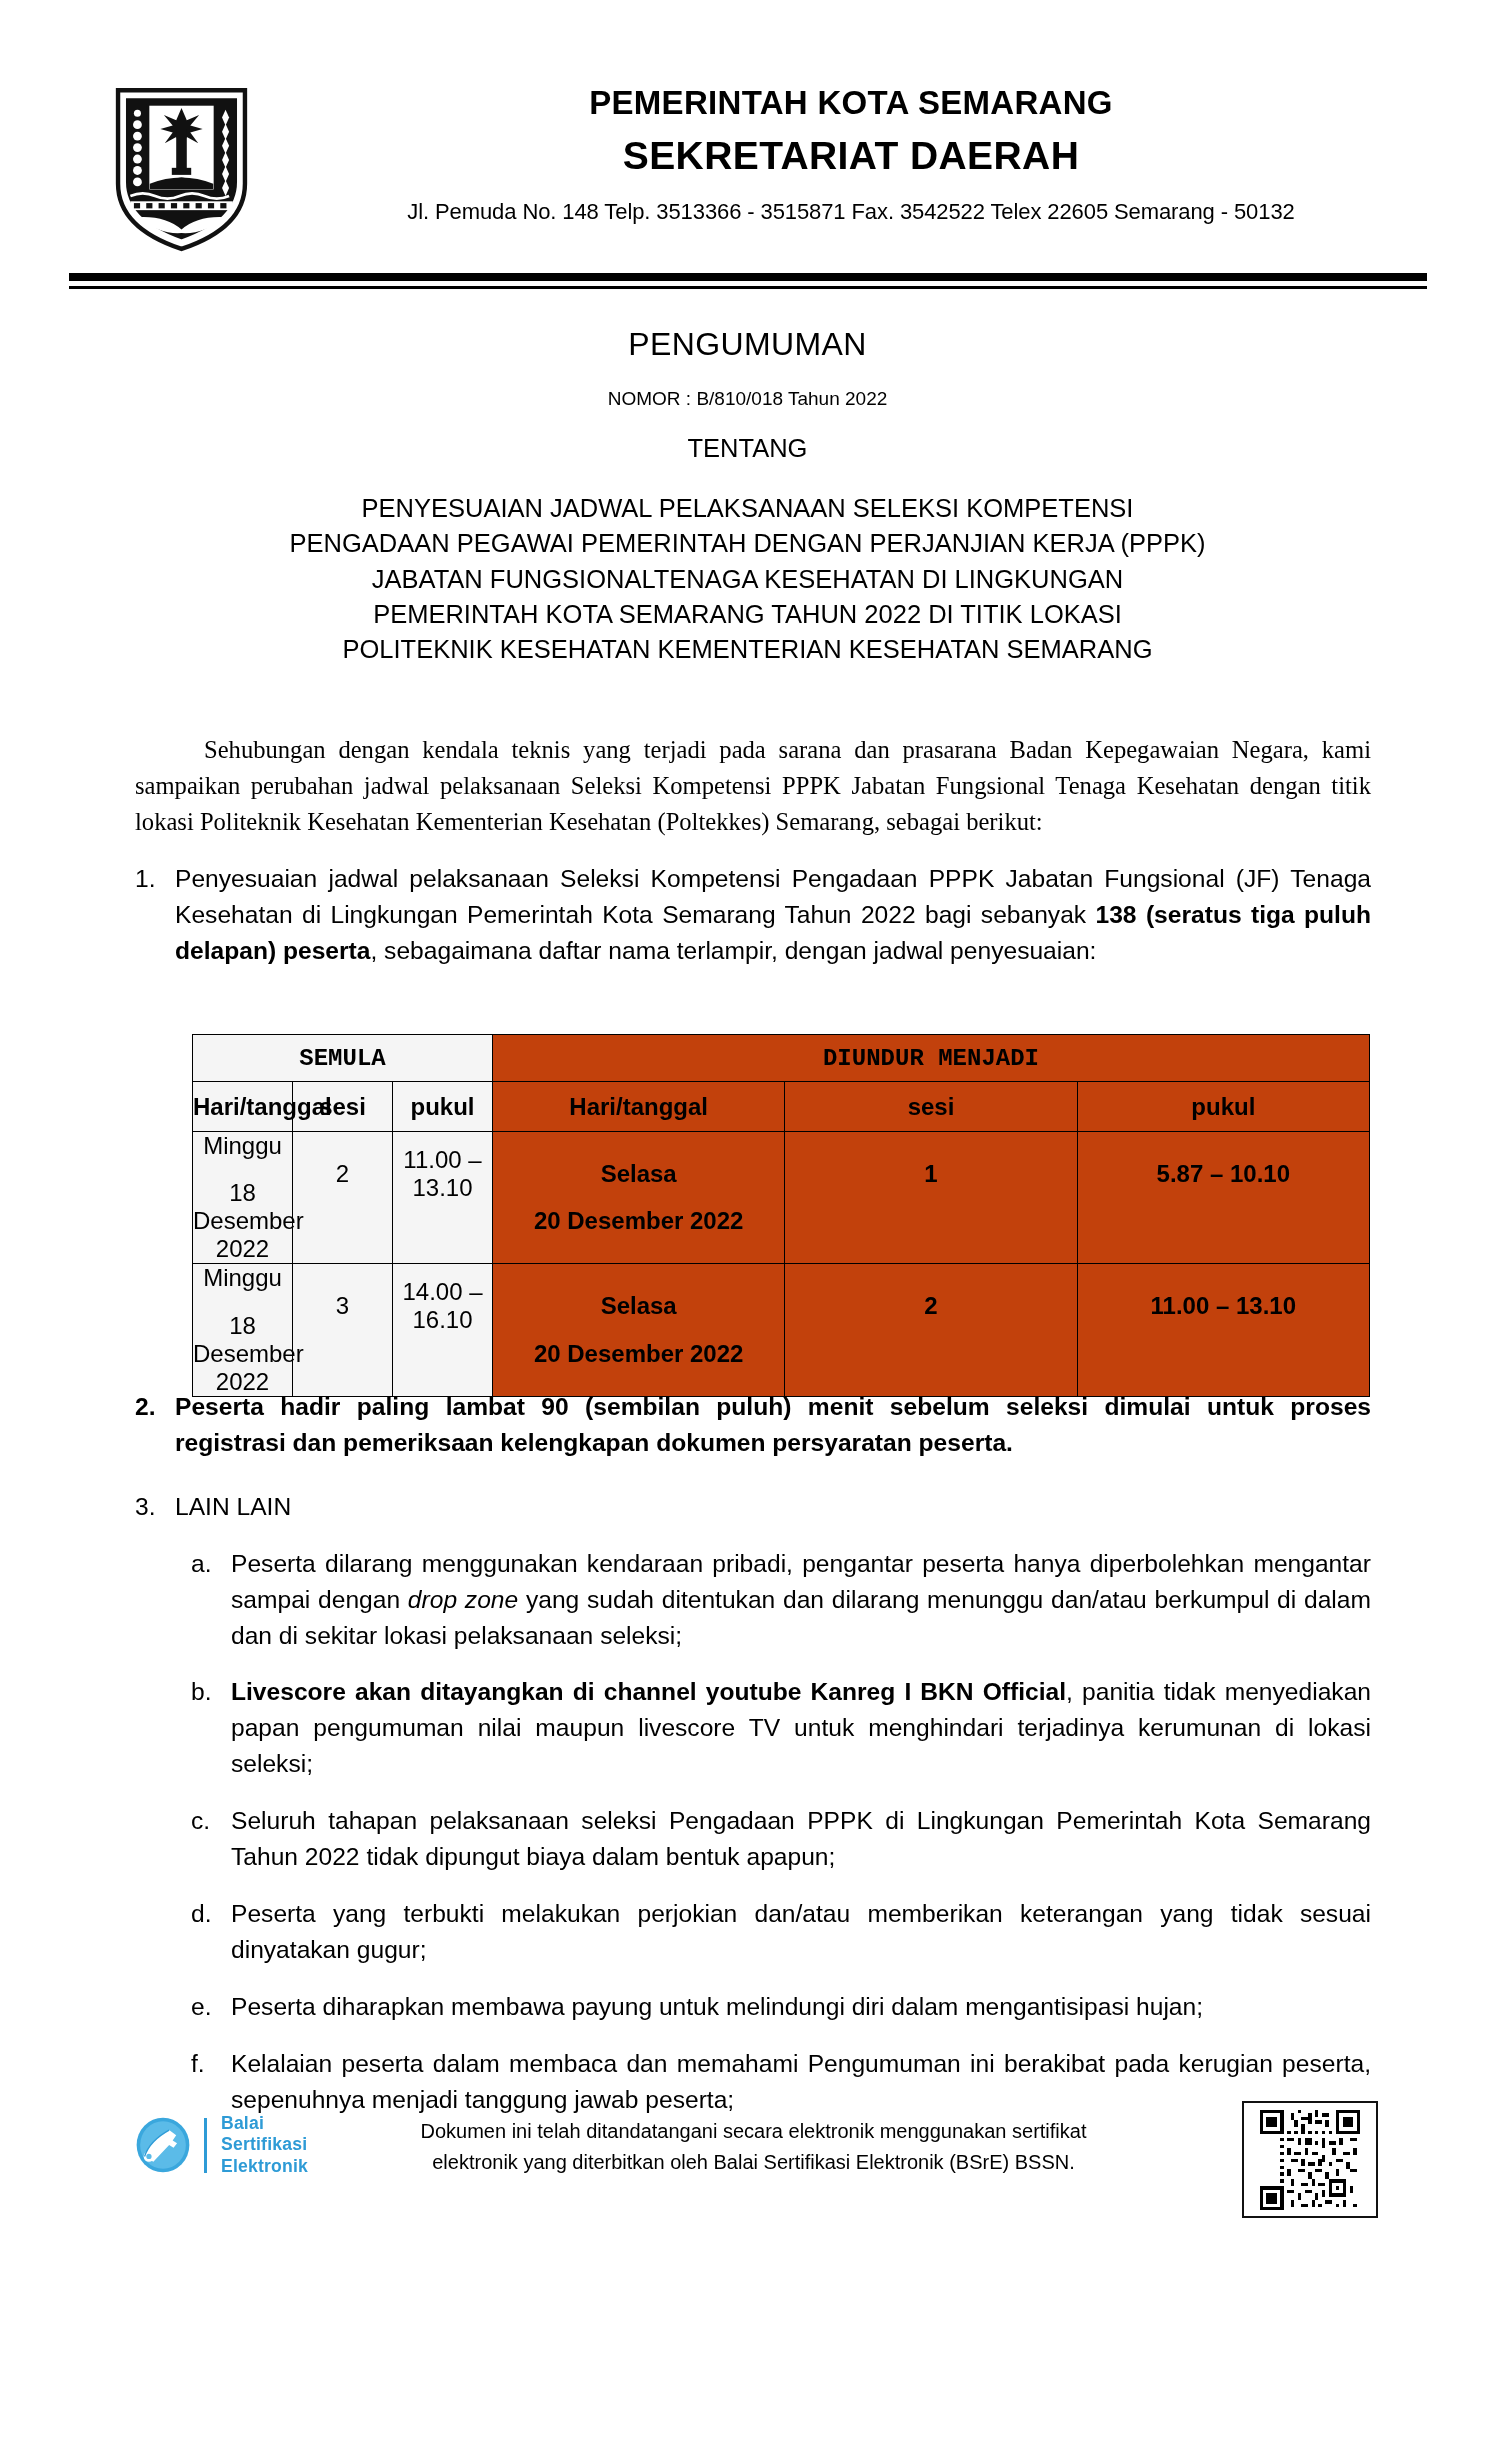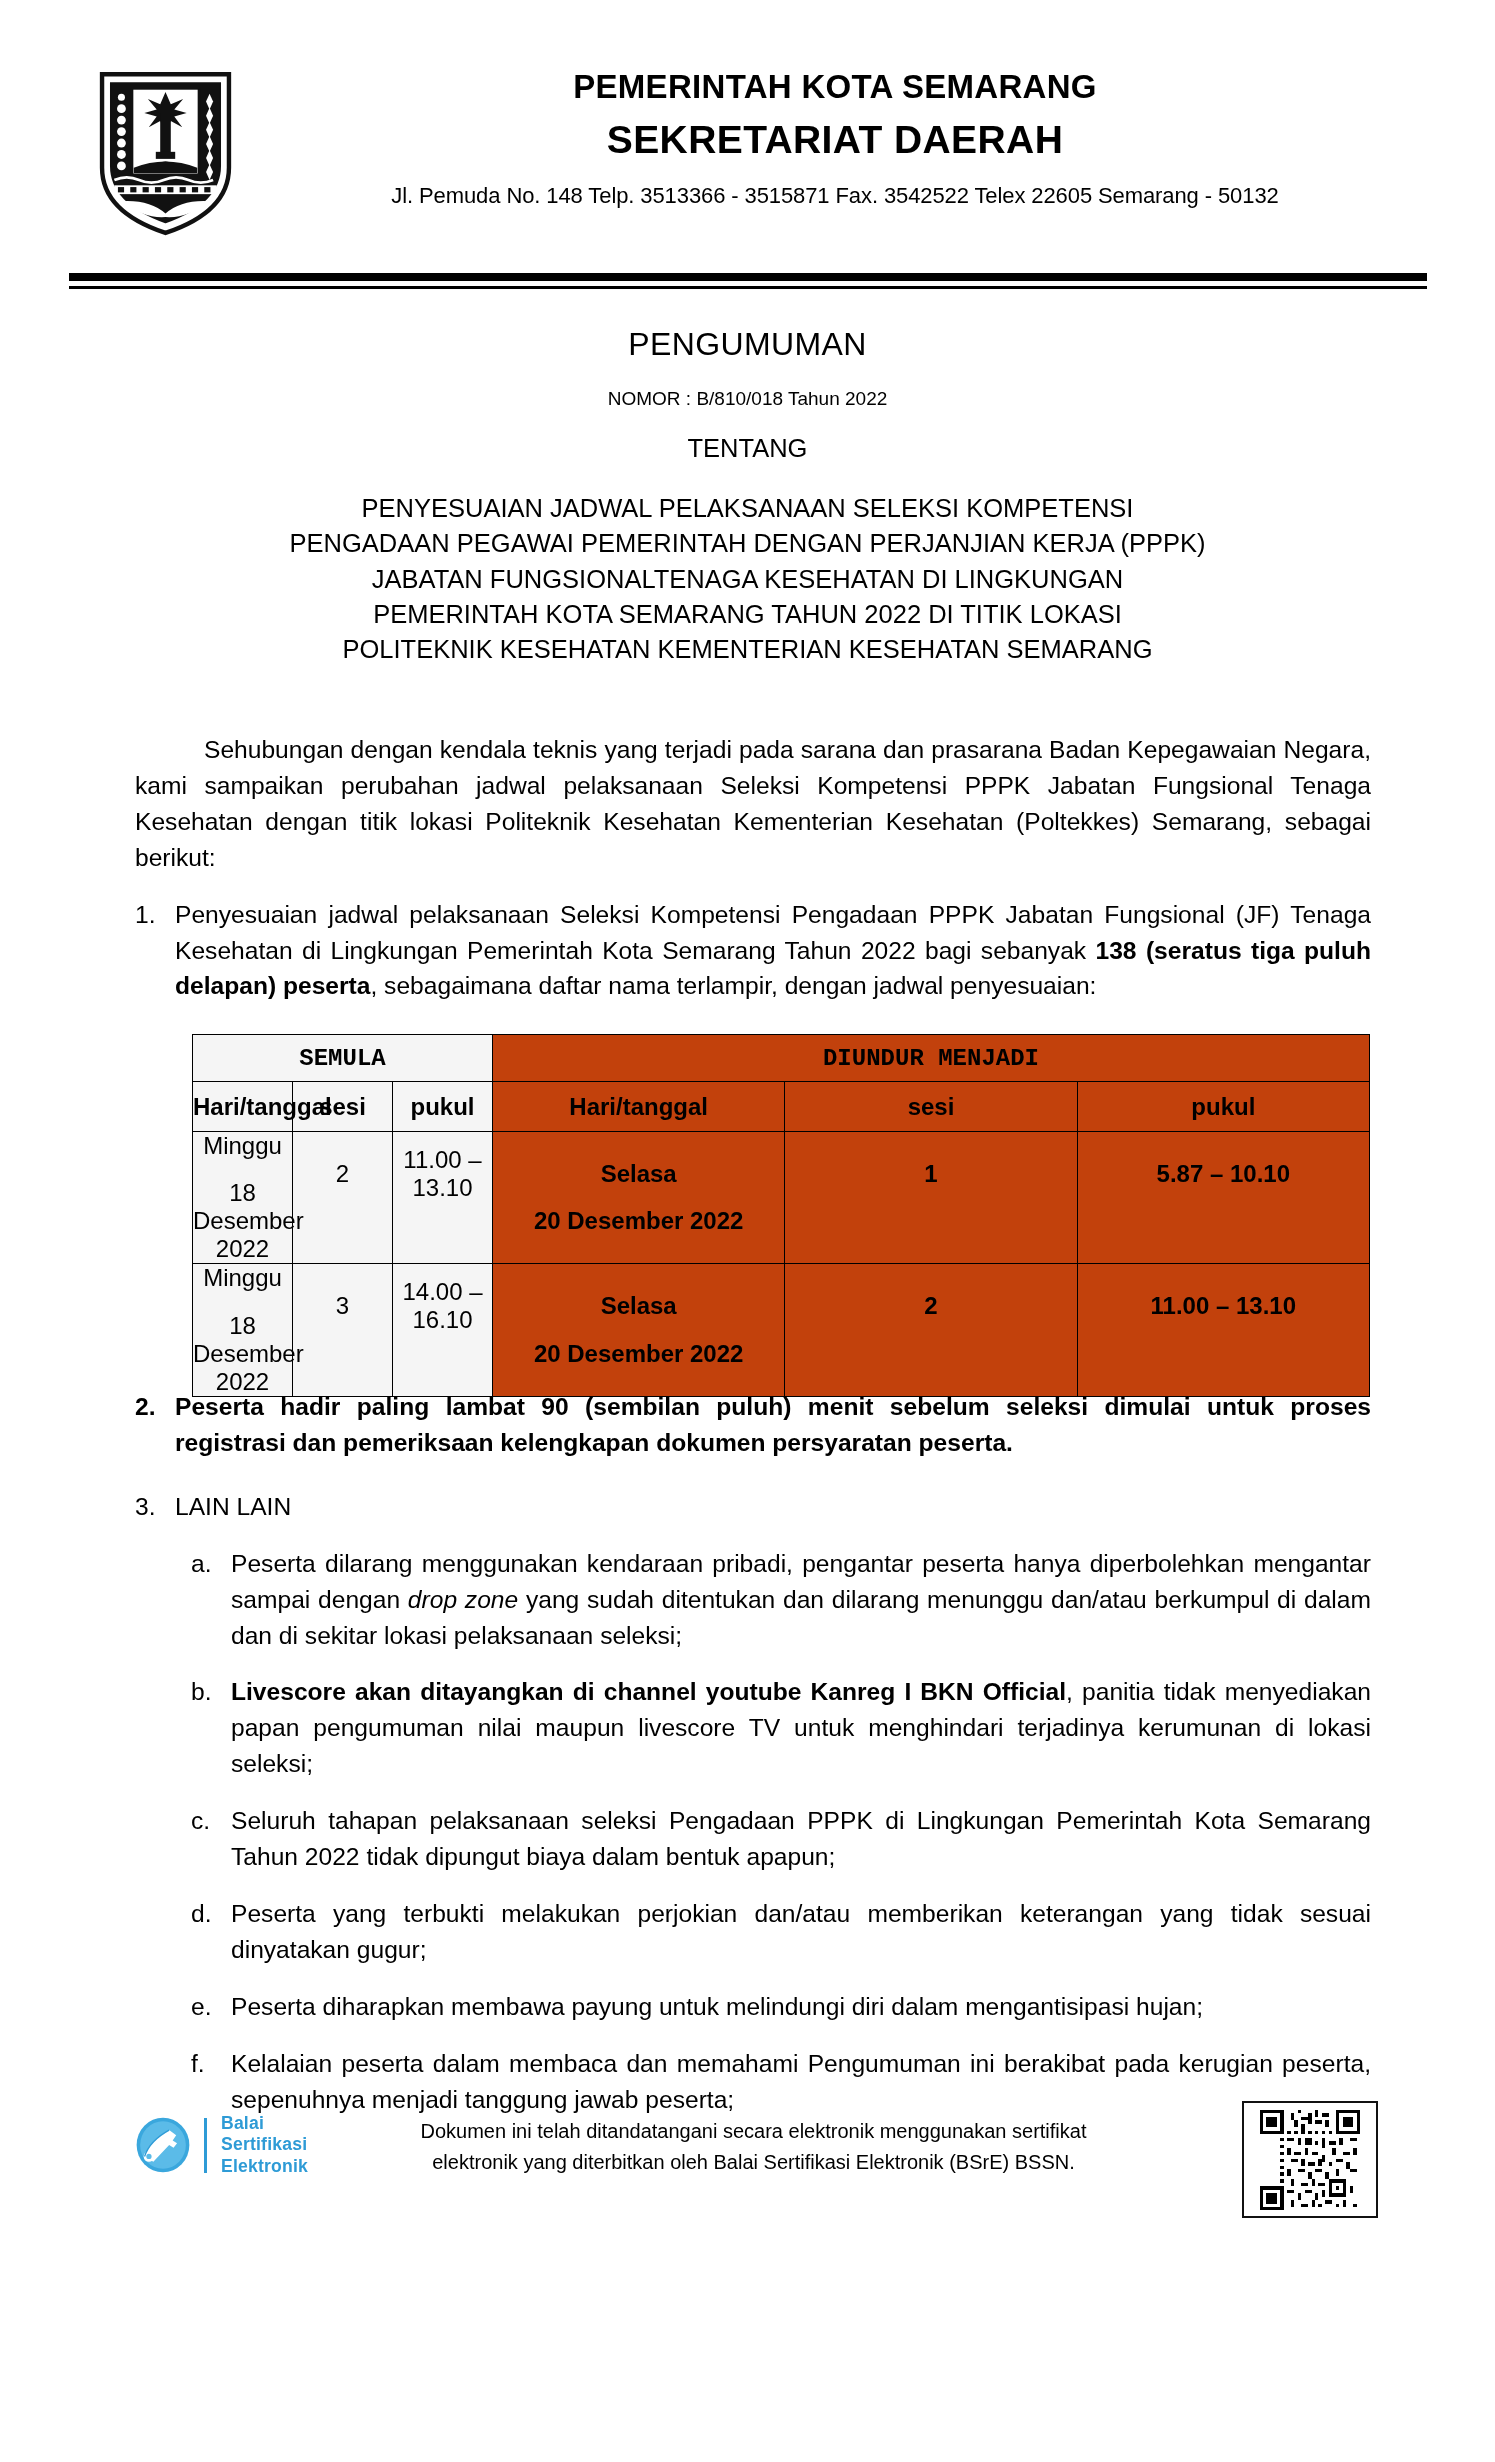--- a/index.html
+++ b/index.html
@@ -12,21 +12,21 @@
     height: 2462px;
     font-family: "Liberation Sans", sans-serif;
     color: #000000;
     position: relative;
     overflow: hidden;
   }
   .page {
     position: relative;
     width: 1495px;
     height: 2462px;
-    padding: 0;
+    padding: 16px;
     box-sizing: border-box;
   }
 
   
   .letterhead {
     position: relative;
     width: 1495px;
     height: 220px;
   }
   .emblem {
@@ -116,20 +116,21 @@
     left: 135px;
     top: 732px;
     width: 1236px;
   }
   p.para {
     margin: 0;
     font-size: 24.6px;
     line-height: 1.46;
     text-align: justify;
     text-justify: inter-word;
+    font-family: Liberation Serif, serif;
   }
   p.para.indent { text-indent: 69px; }
 
   .num-item {
     display: flex;
     margin-top: 21px;
     font-size: 24.6px;
     line-height: 1.46;
   }
   .num-marker {

